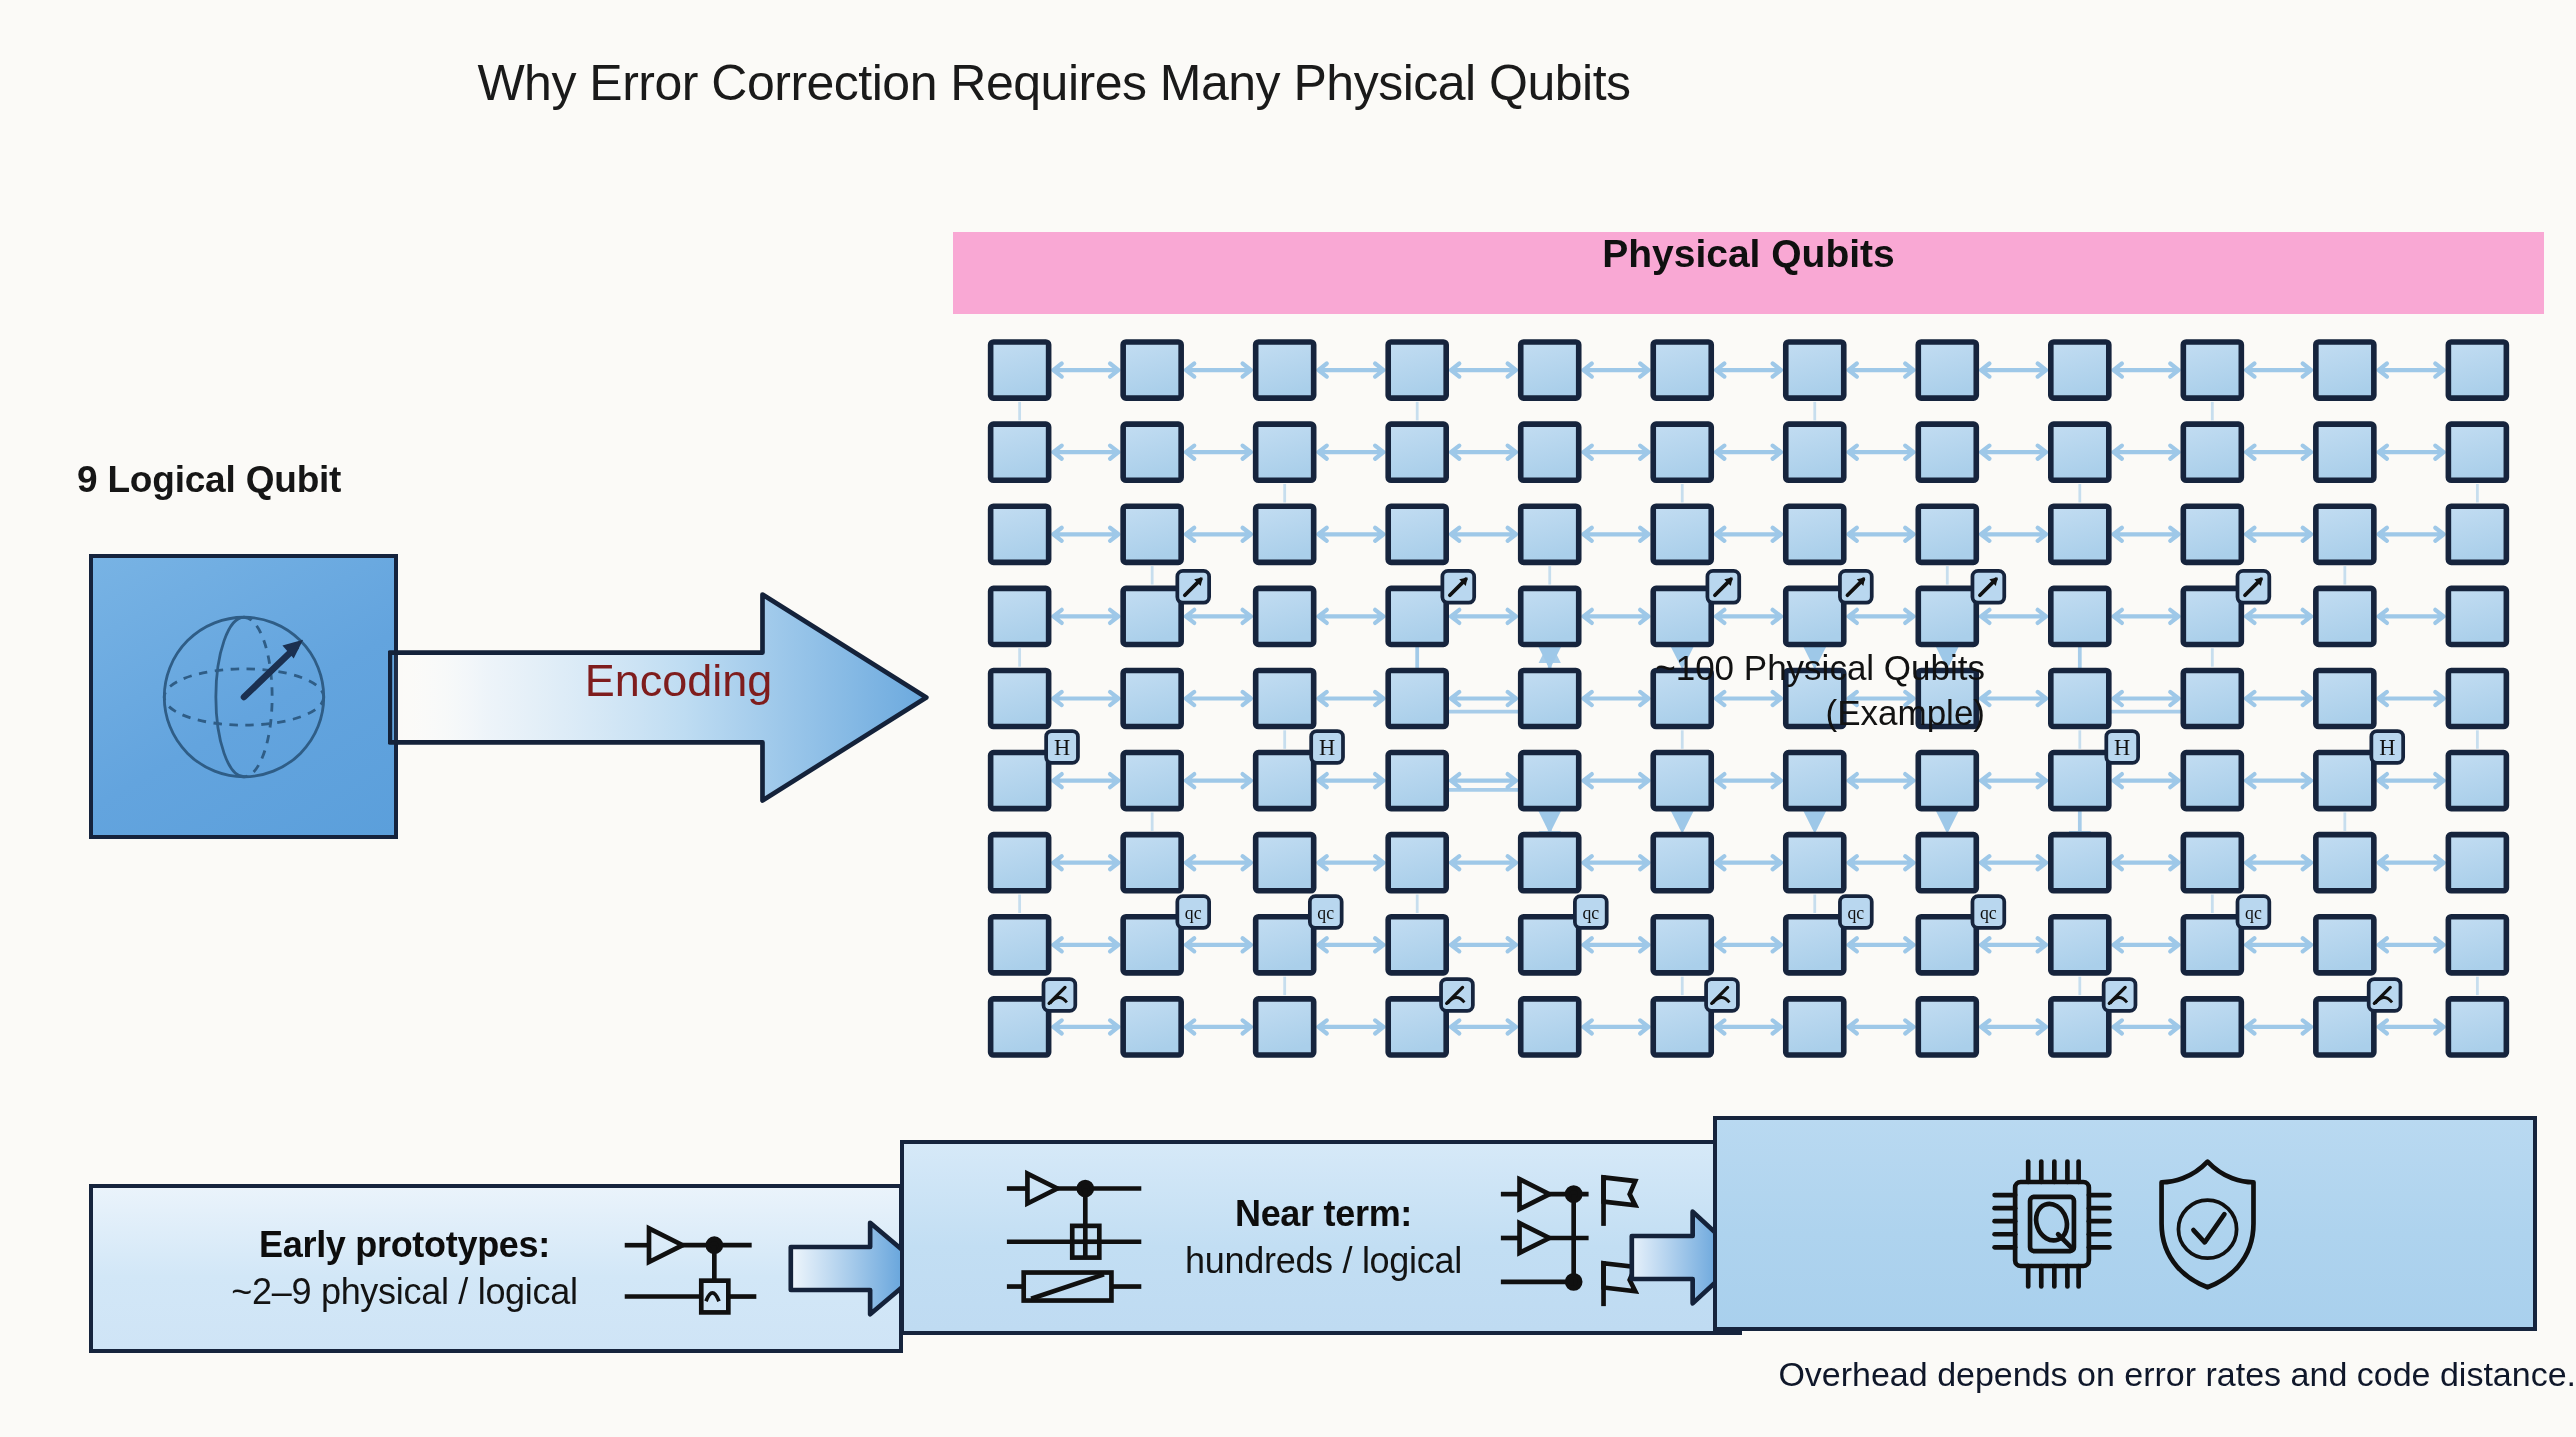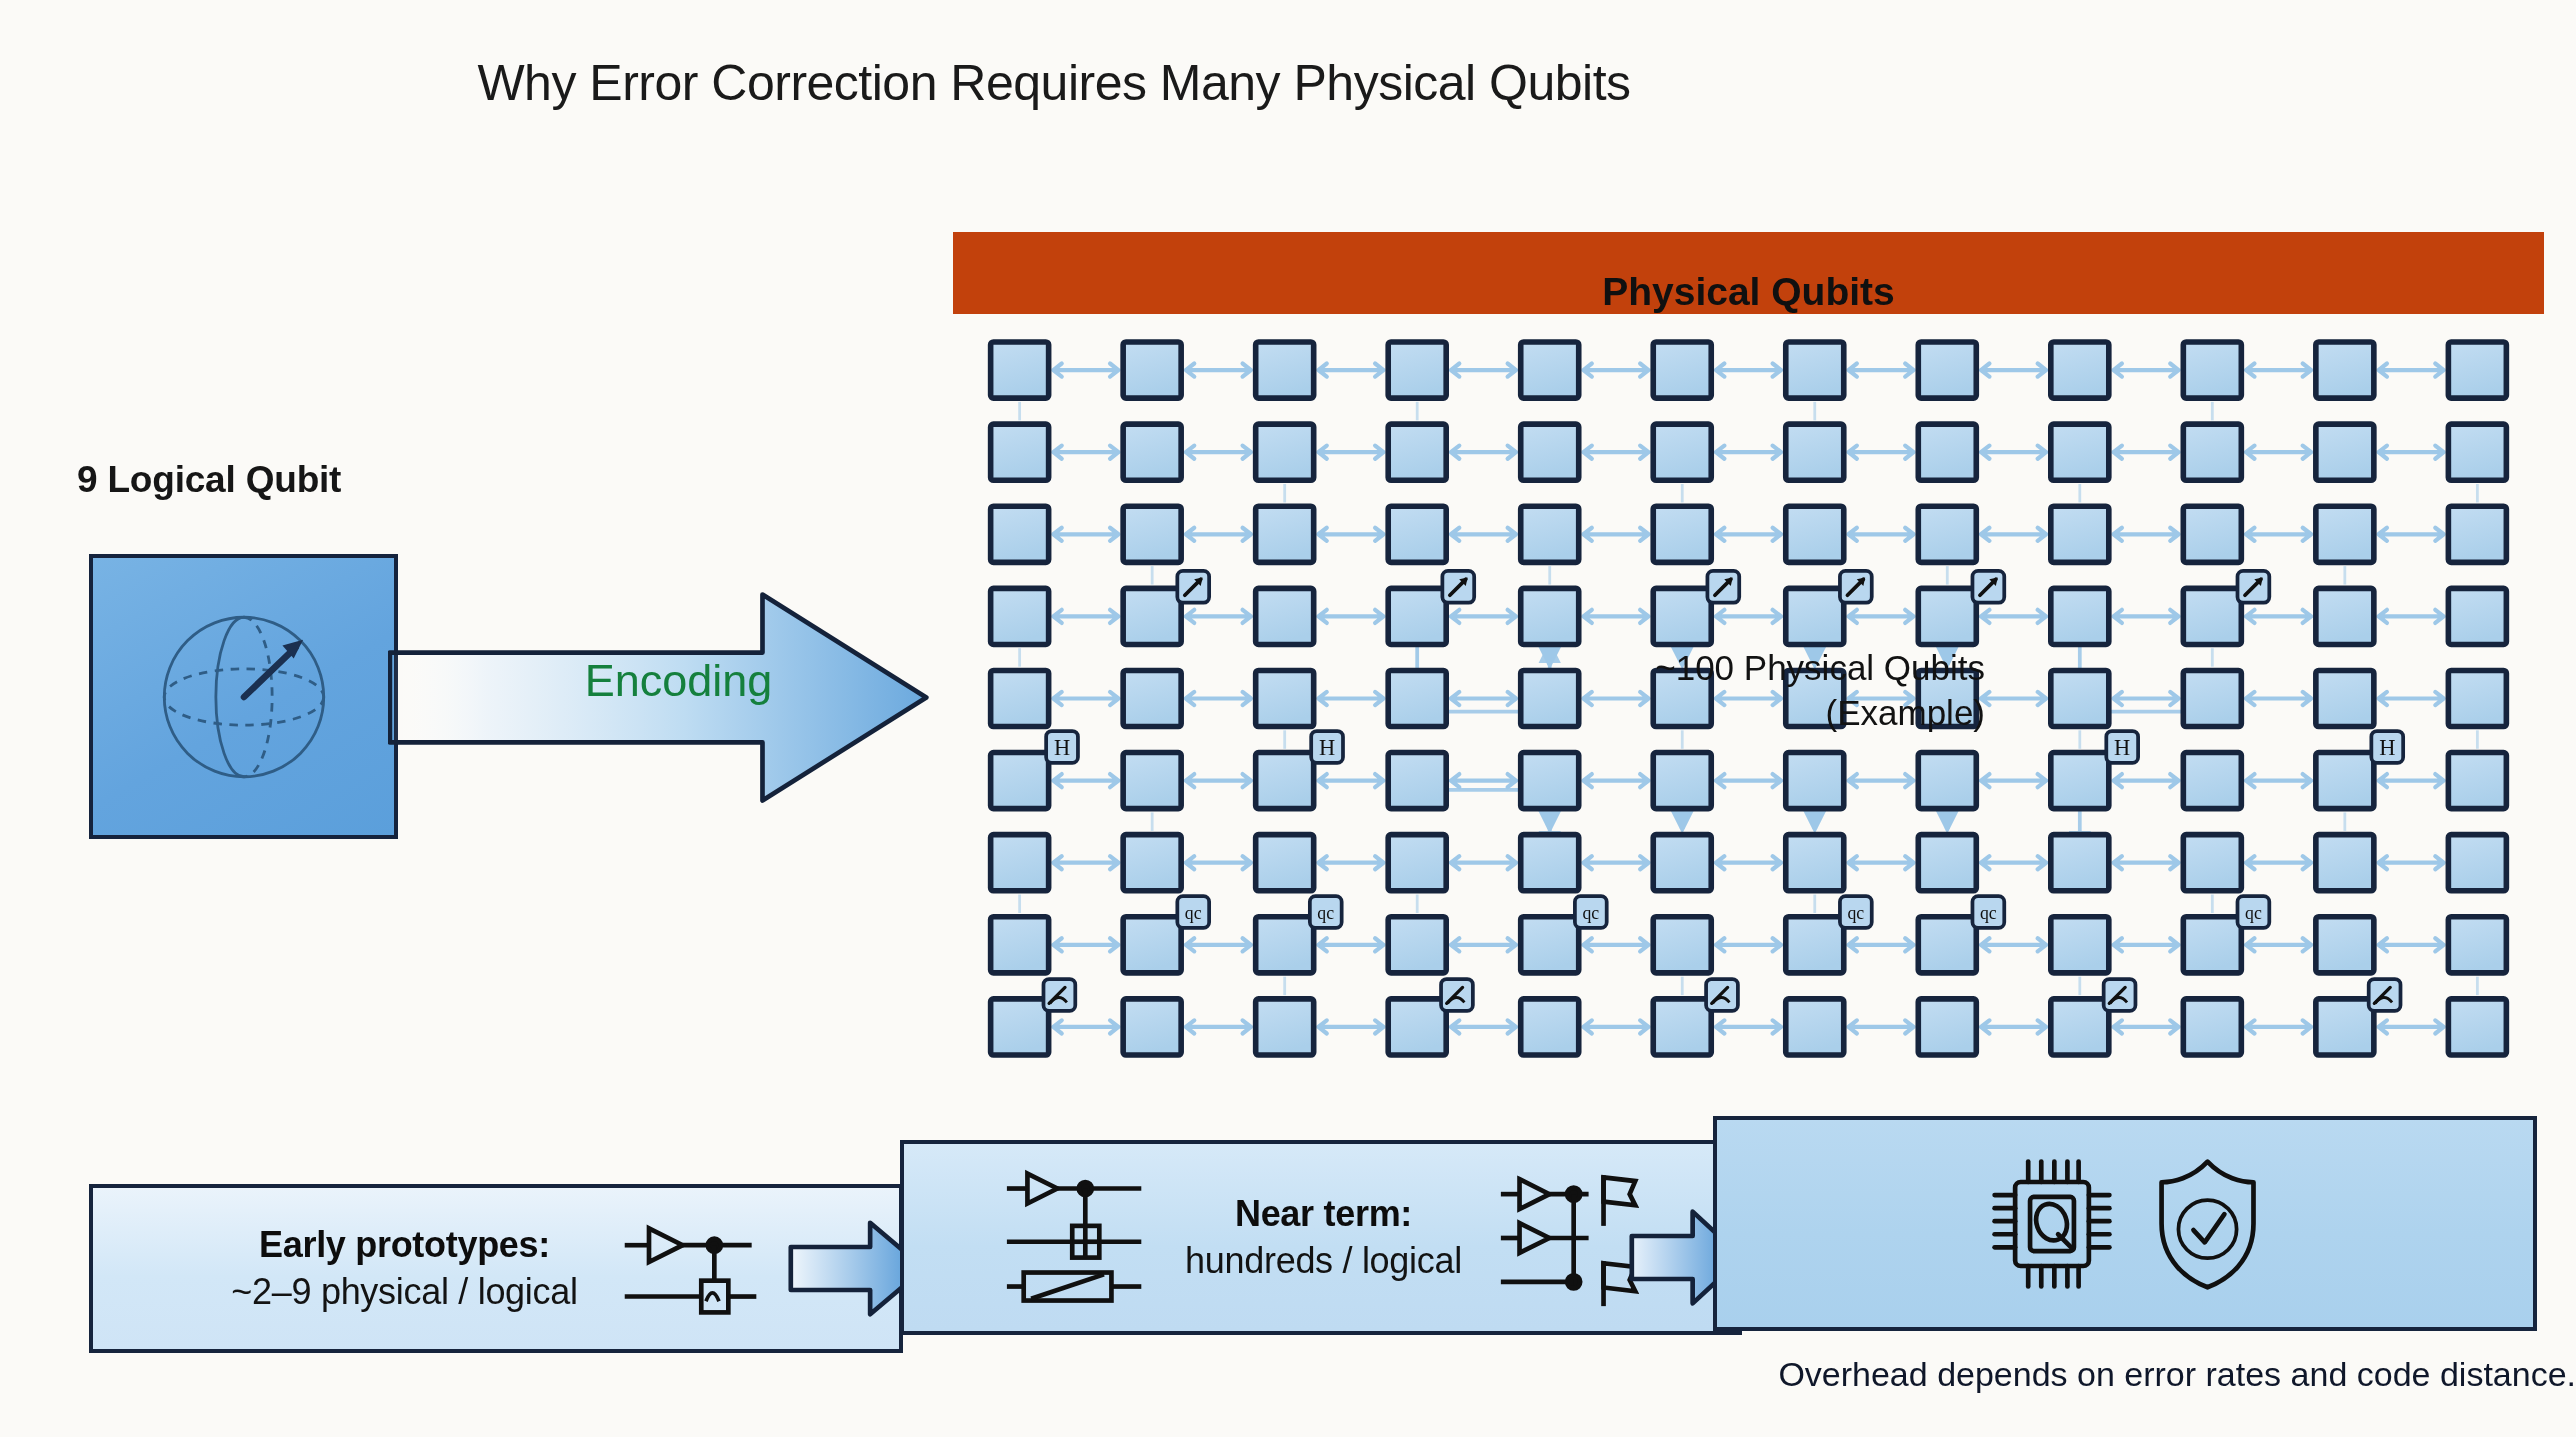--- a/index.html
+++ b/index.html
@@ -30,29 +30,29 @@
     width:309px; height:285px;
     background:linear-gradient(150deg,#78b3e4 0%,#63a4de 55%,#5b9fdb 100%);
     border:4.7px solid #15233d;
   }
   #bloch-sphere{ position:absolute; left:50%; top:50%; transform:translate(-50%,-50%); }
 
   
   #encoding-arrow{ position:absolute; left:388px; top:585px; }
   #encoding-label{
     position:absolute; left:524px; top:655px; width:309px;
-    text-align:center; font-size:45px; color:#15803d;
+    text-align:center; font-size:45px; color:#7f1d1d;
   }
 
   
   #physical-header{
     position:absolute; left:953px; top:232px;
     width:1591px; height:82px;
-    background:#c2410c;
-    display:flex; align-items:flex-end; justify-content:center;
+    background:#f9a8d4;
+    display:flex; align-items:flex-start; justify-content:center;
   }
   #physical-header-text{
     font-size:39px; font-weight:700; color:#101010;
   }
   #qubit-grid-wrap{
     position:absolute; left:953px; top:329px;
     width:1591px; height:739px;
   }
   #center-note{
     position:absolute; left:1498px; top:646px;

